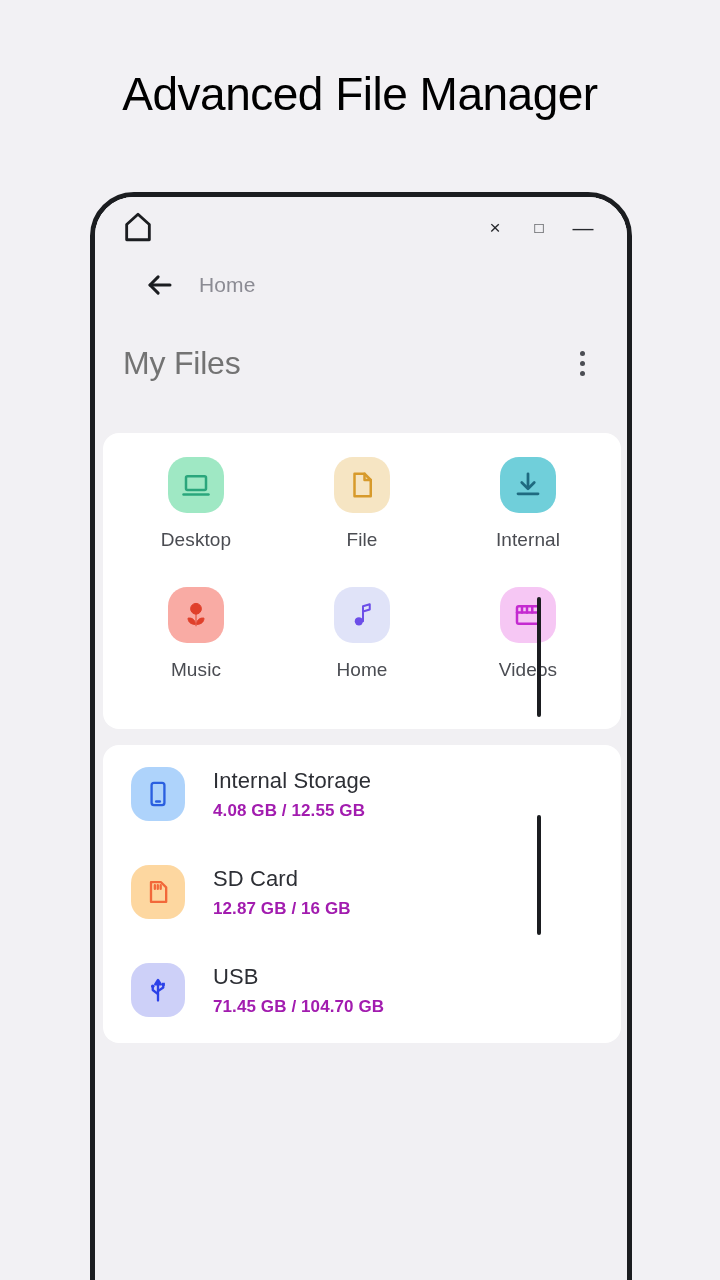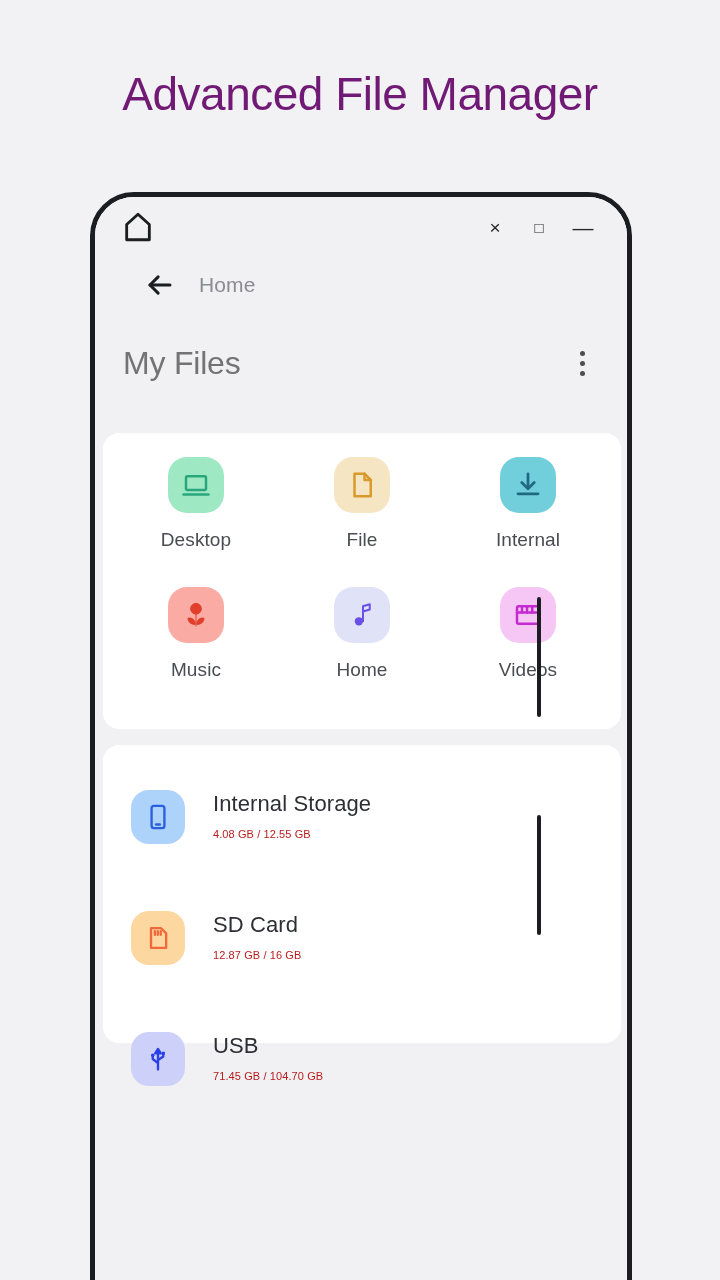--- a/index.html
+++ b/index.html
@@ -19,21 +19,21 @@
   
   .page-title {
     position: absolute;
     top: 62px;
     left: 0;
     width: 720px;
     text-align: center;
     font-size: 46px;
     font-weight: 500;
     letter-spacing: -0.5px;
-    color: #701a75;
+    color: #000000;
     line-height: 64px;
   }
 
   
   .phone-frame {
     position: absolute;
     left: 90px;
     top: 192px;
     width: 542px;
     height: 1140px;
@@ -181,43 +181,43 @@
     letter-spacing: 0.1px;
     white-space: nowrap;
   }
 
   
   .srow {
     display: flex;
     align-items: center;
     padding: 0 28px;
     height: 98px;
-    margin-top: 23px;
   }
   .srow-icon {
     width: 54px; height: 54px;
     border-radius: 18px;
     display: flex;
     align-items: center;
     justify-content: center;
     flex: none;
   }
   .srow-text { margin-left: 28px; }
   .srow-name {
     font-size: 22px;
     color: #2d2f35;
     letter-spacing: 0.1px;
     line-height: 26px;
   }
   .srow-sub {
     margin-top: 7px;
-    font-size: 11px;
-    color: #b91c1c;
+    font-size: 17px;
+    color: #a21caf;
     letter-spacing: 0.1px;
     line-height: 20px;
+    font-weight: bold;
   }
 </style>
 </head>
 <body>
 
 <div class="page-title">Advanced File Manager</div>
 
 <div class="phone-frame">
   <div class="phone-screen">
 

